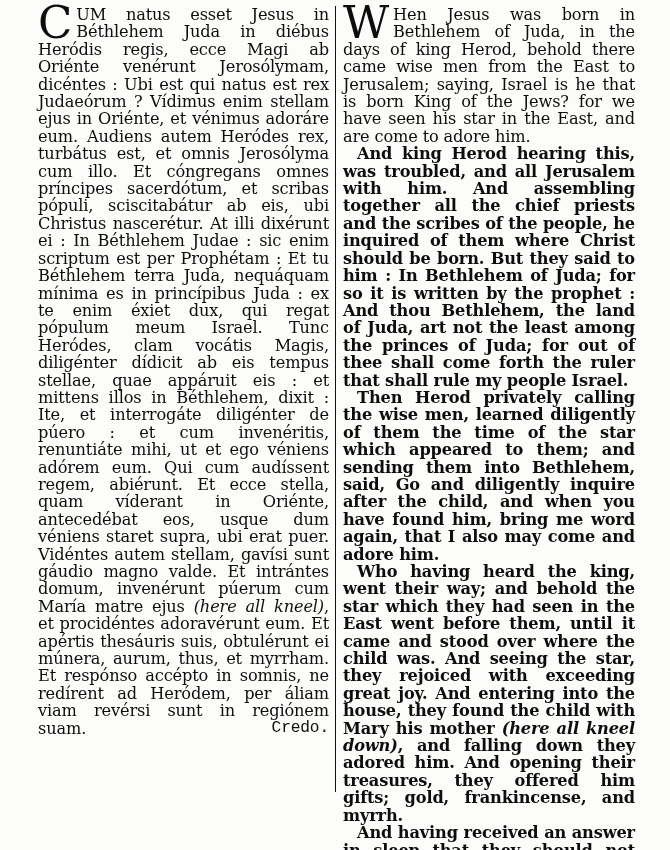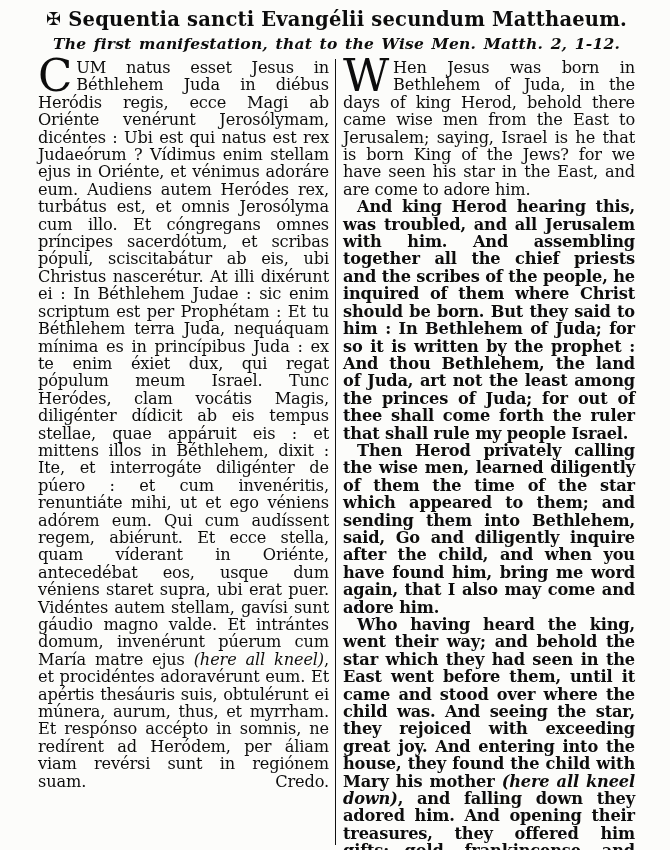--- a/index.html
+++ b/index.html
@@ -62,30 +62,26 @@
     letter-spacing: -0.15px;
   }
   .indent { text-indent: 14px; font-weight: bold; }
   .dropcap {
     float: left;
     font-size: 45px;
     line-height: 32px;
     padding: 1px 4px 0 0;
   }
   .kneel { font-style: italic; }
-  .credo { float: right; padding-left: 6px; }
+  .credo { float: right; padding-left: 6px; font-family: Liberation Mono, monospace; }
 </style>
 </head>
 <body>
 
 <div class="page">
-  <div class="header">
-    <h1 class="title-line"><span class="cross">✠</span><span>Sequentia sancti Evangélii secundum Matthaeum.</span></h1>
-    <div class="subtitle">The first manifestation, that to the Wise Men. Matth. 2, 1-12.</div>
-  </div>
 
   <div class="columns">
     <div class="col col-left">
       <p class="body-text"><span class="dropcap">C</span><span>UM natus esset Jesus in Béthlehem Juda in diébus Heródis regis, ecce Magi ab Oriénte venérunt Jerosólymam, dicéntes : Ubi est qui natus est rex Judaeórum ? Vídimus enim stellam ejus in Oriénte, et vénimus adoráre eum. Audiens autem Heródes rex, turbátus est, et omnis Jerosólyma cum illo. Et cóngregans omnes príncipes sacerdótum, et scribas pópuli, sciscitabátur ab eis, ubi Christus nascerétur. At illi dixérunt ei : In Béthlehem Judae : sic enim scriptum est per Prophétam : Et tu Béthlehem terra Juda, nequáquam mínima es in princípibus Juda : ex te enim éxiet dux, qui regat pópulum meum Israel. Tunc Heródes, clam vocátis Magis, diligénter dídicit ab eis tempus stellae, quae appáruit eis : et mittens illos in Béthlehem, dixit : Ite, et interrogáte diligénter de púero : et cum invenéritis, renuntiáte mihi, ut et ego véniens adórem eum. Qui cum audíssent regem, abiérunt. Et ecce stella, quam víderant in Oriénte, antecedébat eos, usque dum véniens staret supra, ubi erat puer. Vidéntes autem stellam, gavísi sunt gáudio magno valde. Et intrántes domum, invenérunt púerum cum María matre ejus </span><span class="kneel">(here all kneel)</span><span>, et procidéntes adoravérunt eum. Et apértis thesáuris suis, obtulérunt ei múnera, aurum, thus, et myrrham. Et respónso accépto in somnis, ne redírent ad Heródem, per áliam viam revérsi sunt in regiónem suam. </span><span class="credo">Credo.</span></p>
     </div>
 
     <div class="col col-right">
       <p class="body-text"><span class="dropcap">W</span><span>Hen Jesus was born in Bethlehem of Juda, in the days of king Herod, behold there came wise men from the East to Jerusalem; saying, Israel is he that is born King of the Jews? for we have seen his star in the East, and are come to adore him.</span></p>
       <p class="body-text indent">And king Herod hearing this, was troubled, and all Jerusalem with him. And assembling together all the chief priests and the scribes of the people, he inquired of them where Christ should be born.  But they said to him : In Bethlehem of Juda; for so it is written by the prophet : And thou Bethlehem, the land of Juda, art not the least among the princes of Juda; for out of thee shall come forth the ruler that shall rule my people Israel.</p>
       <p class="body-text indent">Then Herod privately calling the wise men, learned diligently of them the time of the star which appeared to them; and sending them into Bethlehem, said, Go and diligently inquire after the child, and when you have found him, bring me word again, that I also may come and adore him.</p>

